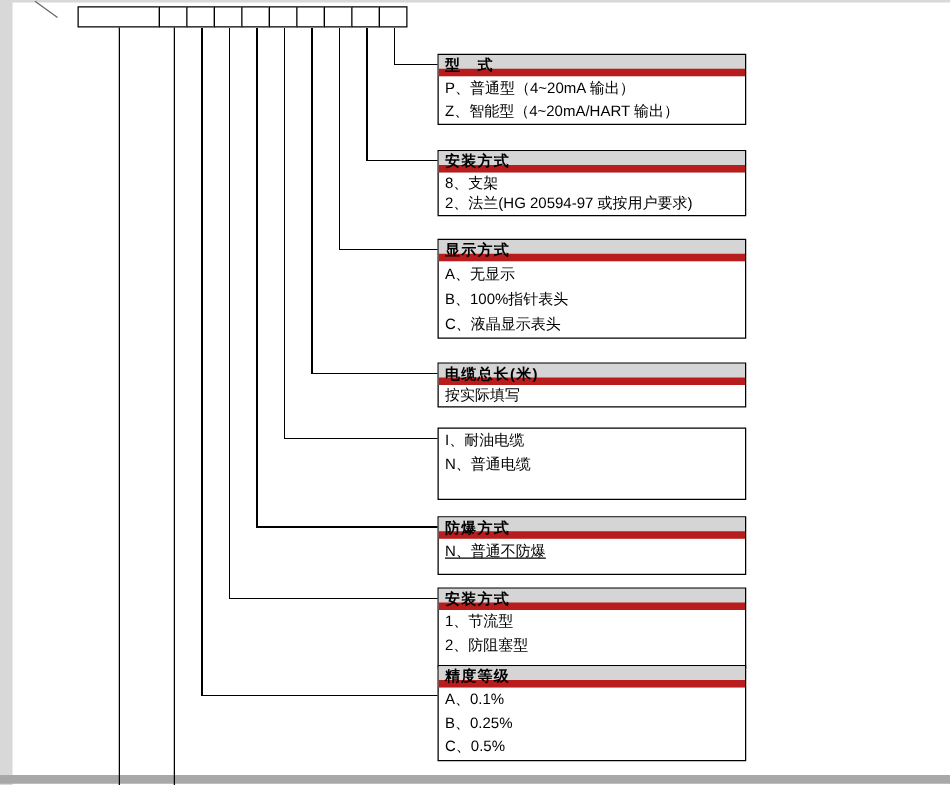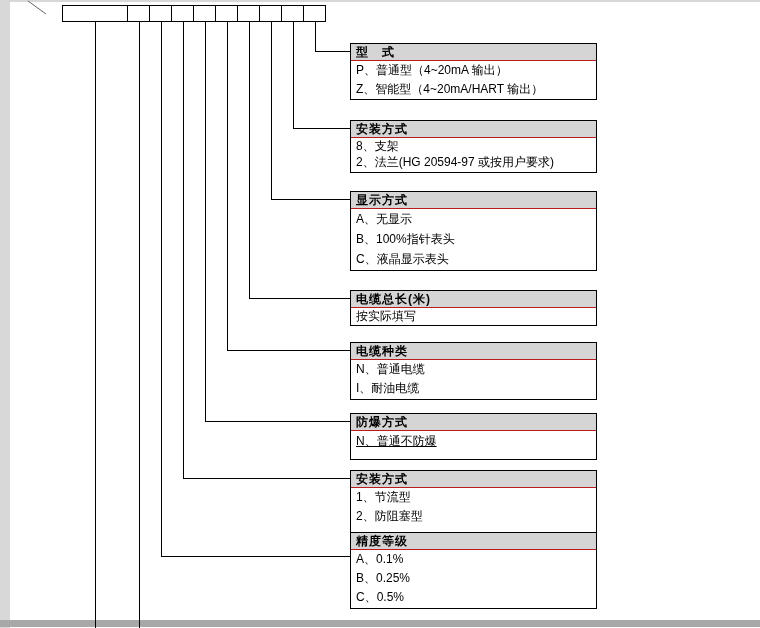--- a/index.html
+++ b/index.html
@@ -26,21 +26,21 @@
 
   
   .conn-svg { position:absolute; left:0; top:0; z-index:1; }
   .longline { position:absolute; top:22px; width:1px; height:606px; background:#000; z-index:6; }
 
   
   .table { position:absolute; left:350px; width:247px; border:1px solid #000; background:#fff; z-index:4; }
   .table .hdr {
     height:17px; line-height:16px;
     background:#d5d5d5;
-    border-bottom:1px solid #b91c1c;
+    border-bottom:6px solid #b91c1c;
     font-weight:bold;
     padding-left:5px;
     letter-spacing:1px;
   }
   .table .row { padding-left:5px; white-space:nowrap; overflow:hidden; }
   .t1 .row { height:19px; line-height:19px; }
   .t2 .row { height:16px; line-height:16px; }
   .t3 .row { height:20px; line-height:20px; }
   .t4 .row { height:28px; line-height:16px; }
   .t5 .row { height:19px; line-height:19px; }
@@ -102,23 +102,22 @@
   <div class="row">B、100%指针表头</div>
   <div class="row">C、液晶显示表头</div>
 </div>
 
 <div class="table t4" style="top:290px; height:36px;">
   <div class="hdr">电缆总长(米)</div>
   <div class="row">按实际填写</div>
 </div>
 
 <div class="table t5" style="top:342px; height:58px;">
-  <div class="hdr">电缆种类</div>
+  <div class="row">I、耐油电缆</div>
   <div class="row">N、普通电缆</div>
-  <div class="row">I、耐油电缆</div>
 </div>
 
 <div class="table t6" style="top:413px; height:47px;">
   <div class="hdr">防爆方式</div>
   <div class="row">N、普通不防爆</div>
 </div>
 
 <div class="table t7" style="top:470px; height:65px;">
   <div class="hdr">安装方式</div>
   <div class="row">1、节流型</div>

